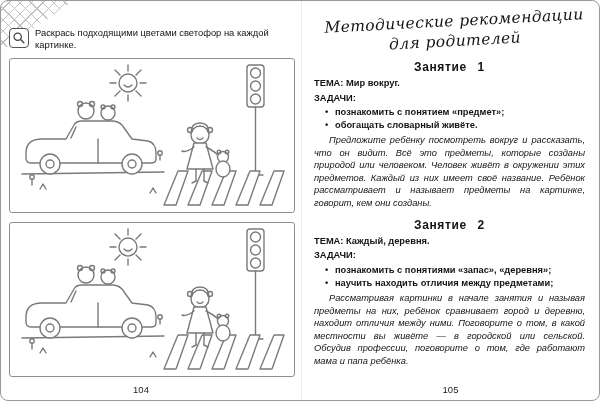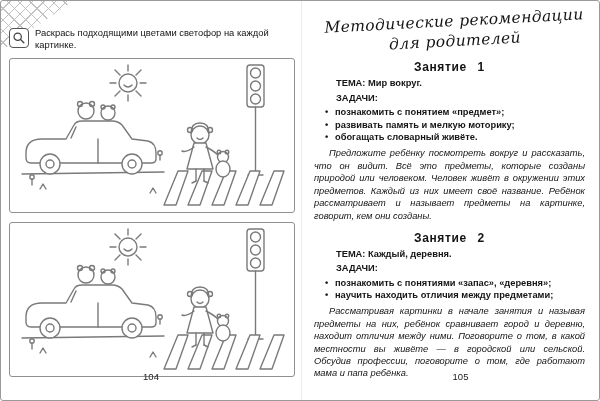--- a/index.html
+++ b/index.html
@@ -1,18 +1,18 @@
 <!DOCTYPE html>
 <html><head>
 <meta charset="utf-8">
 <style>
   html,body{margin:0;padding:0;background:#fff;}
   .spread{
     position:relative; width:600px; height:401px; box-sizing:border-box;
-    border:1px solid #9a9a9a; border-radius:3px; background:#fff; overflow:hidden;
+    border:1px solid #9a9a9a; border-radius:8px; background:#fff; overflow:hidden;
     font-family:"Liberation Sans", sans-serif; color:#141414; display:flex;
   }
   .page{position:relative; width:300px; height:100%; box-sizing:border-box;}
   .page.left{padding:26px 6px 0 8px;}
   .page.right{padding:4px 14px 0 12px; border-left:1px solid #ececec;}
 
   
   .corner{
     position:absolute; top:0; left:0; width:72px; height:50px;
     background:
@@ -28,36 +28,36 @@
   }
   .task{margin:0; font-size:9.4px; line-height:1.3; max-width:250px;}
 
   .frame{
     border:1.5px solid #8f8f8f; border-radius:3px; background:#fff;
     width:284px; height:153px; margin-bottom:9px; overflow:hidden;
   }
   .frame svg{display:block; width:100%; height:100%;}
 
   .pagenum{
-    position:absolute; bottom:18px; left:0; width:100%;
-    text-align:center; font-size:9.5px; color:#222;padding-left:10px;
+    position:absolute; bottom:5px; left:0; width:100%;
+    text-align:center; font-size:9.5px; color:#222;
   }
   .page.left .pagenum{width:280px;}
 
   .title{
     font-family:"DejaVu Serif", serif; font-style:italic;
     font-size:15.5px; line-height:1.3; text-align:center;
     transform:rotate(-3deg); margin:6px 0 2px 10px; letter-spacing:.4px;
   }
   h3.lesson-head{
     margin:9px 0 3px 0; font-size:12px; text-align:center; font-weight:bold;
     word-spacing:7px; letter-spacing:.6px;
   }
   .tema, .zadachi{margin:0 0 2px 0; font-size:9.3px; line-height:1.32;}
-  .tema b, .zadachi{font-weight:bold;margin-left:22px;}
+  .tema b, .zadachi{font-weight:bold;}
   .tema .val{font-weight:bold;}
   ul.tasks{list-style:none; margin:0 0 3px 0; padding:0 0 0 10px; font-size:9.3px; line-height:1.38;font-weight:bold;}
   ul.tasks li{position:relative; padding-left:11px;}
   ul.tasks li::before{content:"•"; position:absolute; left:1px; top:0;}
   .para{
     margin:2px 0 0 0; font-size:9.3px; line-height:1.34;
     text-align:justify; text-indent:15px;font-style:italic;
   }
 </style>
 </head>
@@ -171,21 +171,20 @@
       <div>Методические рекомендации</div>
       <div>для родителей</div>
     </div>
 
     <section>
       <h3 class="lesson-head">Занятие 1</h3>
       <p class="tema"><b>ТЕМА:</b> <span class="val">Мир вокруг.</span></p>
       <p class="zadachi">ЗАДАЧИ:</p>
       <ul class="tasks">
         <li>познакомить с понятием «предмет»;</li>
-        <li>развивать память и мелкую моторику;</li>
         <li>обогащать словарный живёте.</li>
       </ul>
       <p class="para">Предложите ребёнку посмотреть вокруг и рассказать, что он видит. Всё это предметы, которые созданы природой или человеком. Человек живёт в окружении этих предметов. Каждый из них имеет своё название. Ребёнок рассматривает и называет предметы на картинке, говорит, кем они созданы.</p>
     </section>
 
     <section>
       <h3 class="lesson-head">Занятие 2</h3>
       <p class="tema"><b>ТЕМА:</b> <span class="val">Каждый, деревня.</span></p>
       <p class="zadachi">ЗАДАЧИ:</p>
       <ul class="tasks">

